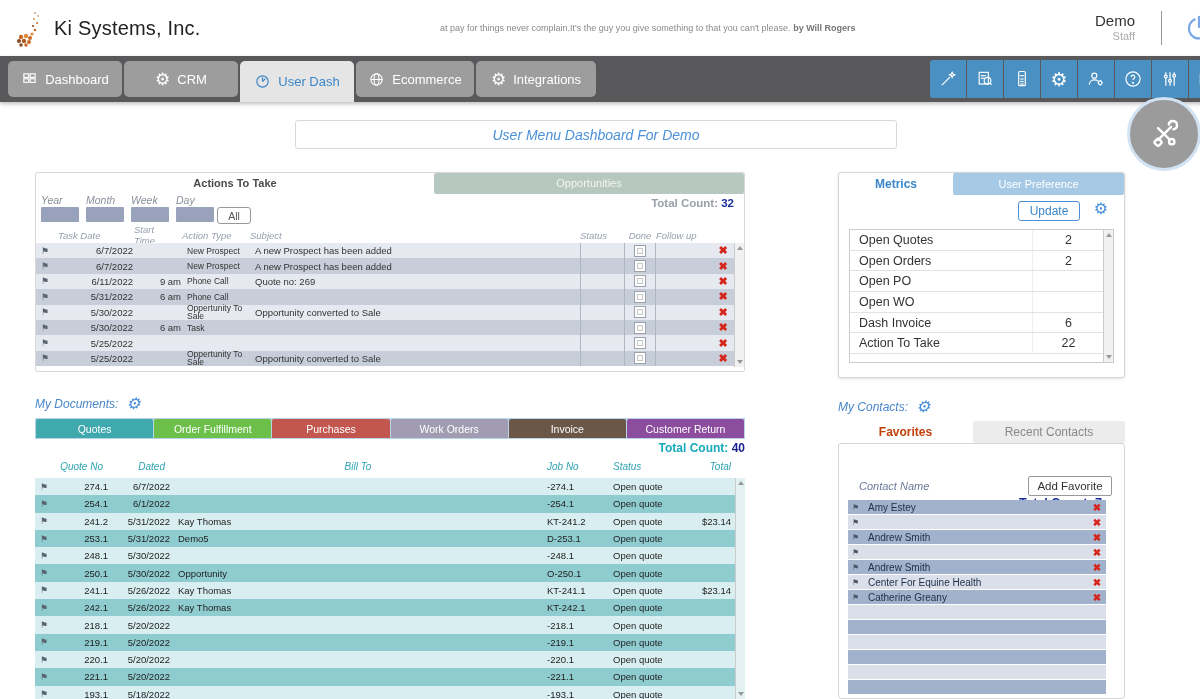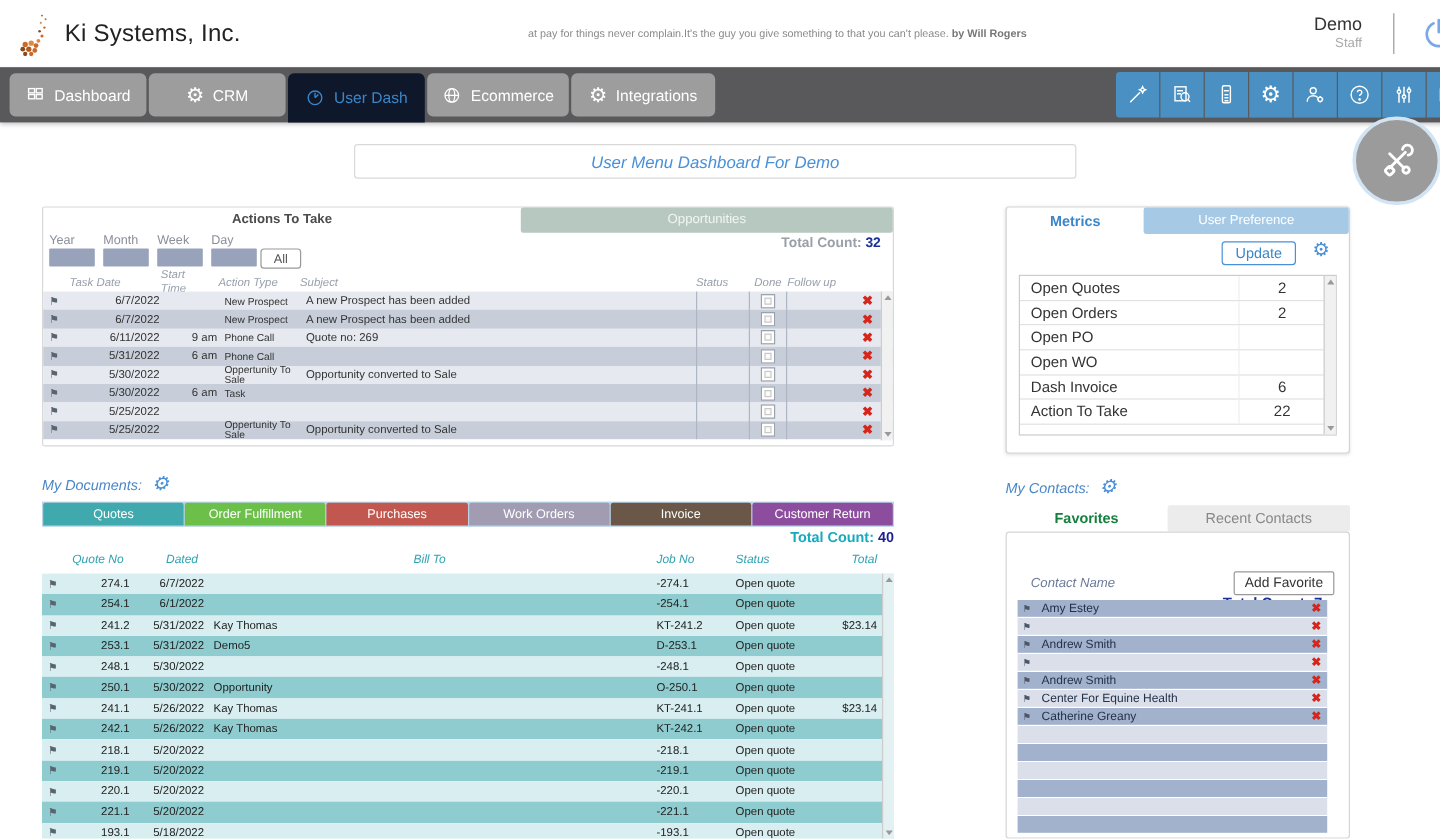--- a/index.html
+++ b/index.html
@@ -22,21 +22,21 @@
   .vdiv{width:1px;height:34px;background:#999;margin-right:22px;}
   .power-btn{background:none;border:none;cursor:pointer;margin-right:14px;padding:0;}
   
   .navbar{position:absolute;top:56px;left:0;right:0;height:46px;background:#59595b;
           box-shadow:0 2px 4px rgba(0,0,0,.25);}
   .navtabs{position:absolute;left:8px;top:0;height:46px;display:flex;gap:2px;}
   .navtab{width:114px;margin-top:5px;height:36px;background:#9d9d9d;border-radius:5px;
           display:flex;align-items:center;justify-content:center;gap:7px;color:#fff;
           font-size:13px;cursor:pointer;}
   .navtab .ic{display:flex;}
-  .navtab.active{background:#0f172a;color:#3b86c8;height:41px;border-radius:5px 5px 0 0;}
+  .navtab.active{background:#e5e5e5;color:#3b86c8;height:41px;border-radius:5px 5px 0 0;}
   .navtab.active svg *{stroke:#3b86c8;}
   .toolbar{position:absolute;right:3px;top:4px;display:flex;gap:1px;}
   .toolbtn{width:36px;height:38px;background:#4a90c2;border:none;cursor:pointer;
            display:flex;align-items:center;justify-content:center;padding:0;}
   .toolbar .toolbtn:first-child{border-radius:3px 0 0 3px;}
   .toolbar .toolbtn:last-child{border-radius:0 3px 3px 0;}
   .gear-glyph{color:#4a90d9;font-size:16px;line-height:1;cursor:pointer;}
   .toolbtn .gear-white{color:#fff;font-size:19px;}
   .navtab .gear-white{color:#fff;font-size:17px;}
   
@@ -50,21 +50,21 @@
   .actions-panel{position:absolute;left:35px;top:172px;width:710px;height:200px;
                  border:1px solid #d8d8d8;border-radius:2px;box-sizing:border-box;background:#fff;}
   .atabs{display:flex;height:21px;}
   .atab-active{width:398px;text-align:center;font-size:11px;font-weight:bold;color:#4b4b4b;
                line-height:21px;cursor:pointer;}
   .atab-sage{flex:1;background:#b7c8c0;color:#f2f6f2;text-align:center;font-size:11px;
              line-height:21px;cursor:pointer;border-radius:2px;}
   .afilters{position:relative;height:33px;}
   .fcols{position:absolute;left:5px;top:0;display:flex;}
   .fcol{width:45px;}
-  .flabel{font-size:10.5px;color:#8a8f99;height:13px;}
+  .flabel{font-size:10.5px;font-style:italic;color:#8a8f99;height:13px;}
   .fbox{width:38px;height:15px;background:#98a3bb;border-radius:1px;cursor:pointer;}
   .all-btn{position:absolute;left:181px;top:13px;width:34px;height:17px;background:#fff;
            border:1px solid #999;border-radius:3px;font-size:10.5px;color:#555;cursor:pointer;
            font-family:"Liberation Sans",sans-serif;padding:0;}
   .total-right{position:absolute;right:10px;top:3px;font-size:11.5px;font-weight:bold;color:#9aa0a8;}
   .total-right .num{color:#1a2f9e;}
   .ahead{display:flex;height:16px;align-items:center;font-size:9.5px;font-style:italic;color:#98a0ad;}
   .acol-flag{width:20px;}  .acol-date{width:76px;text-align:right;padding-right:4px;box-sizing:border-box;}
   .acol-time{width:50px;text-align:right;padding-right:6px;box-sizing:border-box;}
   .acol-type{width:68px;}  .acol-subj{flex:1;}
@@ -124,21 +124,21 @@
   .qcol-sb{width:10px;}
   .qhead .qcol-bill{text-align:center;}
   .qtable{position:absolute;left:35px;top:478px;width:710px;height:221px;}
   .qrow{display:flex;height:17.3px;align-items:center;font-size:9.5px;color:#222;}
   .qtable div.qrow:nth-of-type(odd){background:#8fccd0;}
   .qtable div.qrow:nth-of-type(even){background:#d9eef0;}
   .qscroll{background:#e4f1f2;}
   
   .contacts-label{position:absolute;left:838px;top:399px;}
   .ctabs{position:absolute;left:838px;top:421px;width:287px;height:22px;display:flex;}
-  .ctab-active{width:135px;text-align:center;font-size:12px;font-weight:bold;color:#15803d;
+  .ctab-active{width:135px;text-align:center;font-size:12px;font-weight:bold;color:#c2410c;
                line-height:22px;cursor:pointer;background:#fff;}
   .ctab-inactive{flex:1;background:#ececec;color:#888;font-size:12px;text-align:center;
                  line-height:22px;cursor:pointer;border-radius:2px;}
   .contacts-panel{position:absolute;left:838px;top:443px;width:287px;height:256px;border:1px solid #d5d5d5;
                   border-radius:3px;box-sizing:border-box;background:#fff;}
   .c-total{position:absolute;right:22px;top:8px;font-size:12.5px;font-weight:bold;color:#1a2f9e;margin-top:44px;}
   .c-headrow{position:absolute;left:20px;right:12px;top:32px;display:flex;align-items:center;
              justify-content:space-between;}
   .c-colname{font-size:11px;font-style:italic;color:#6b7a99;}
   .addfav-btn{width:84px;height:20px;background:#fff;border:1px solid #999;border-radius:2px;

